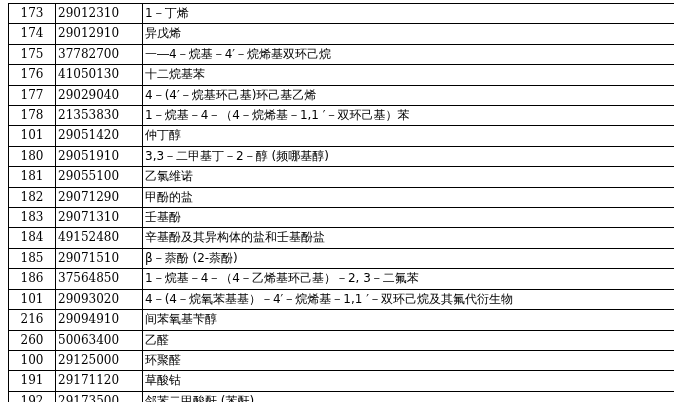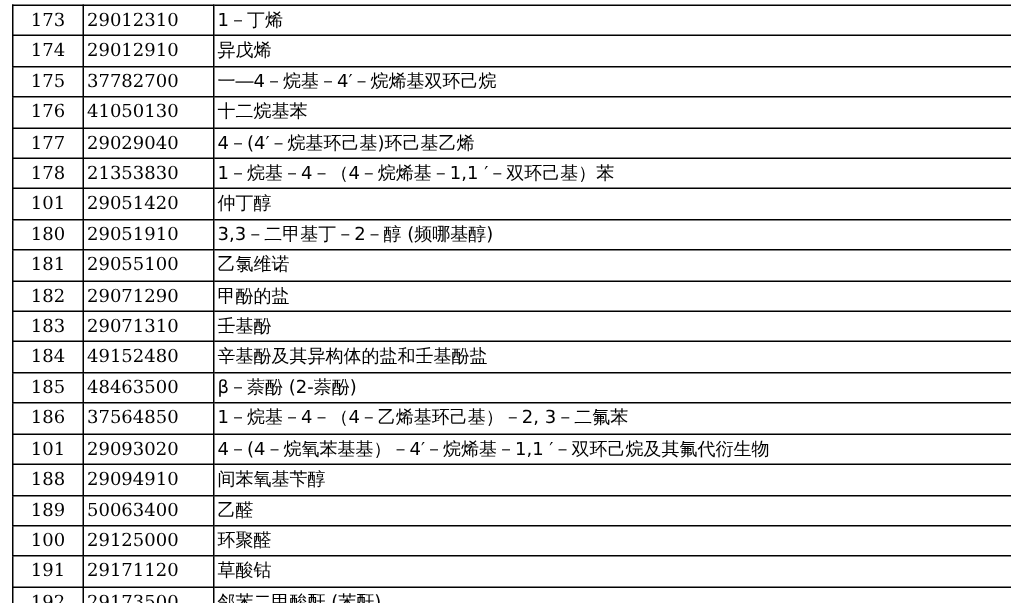--- a/index.html
+++ b/index.html
@@ -115,40 +115,40 @@
         <td class="c-code">29071310</td>
         <td class="c-name">壬基酚</td>
       </tr>
       <tr>
         <td class="c-no">184</td>
         <td class="c-code">49152480</td>
         <td class="c-name">辛基酚及其异构体的盐和壬基酚盐</td>
       </tr>
       <tr>
         <td class="c-no">185</td>
-        <td class="c-code">48463500</td>
+        <td class="c-code">29071510</td>
         <td class="c-name">β－萘酚 (2-萘酚)</td>
       </tr>
       <tr>
         <td class="c-no">186</td>
         <td class="c-code">37564850</td>
         <td class="c-name">1－烷基－4－（4－乙烯基环己基）－2, 3－二氟苯</td>
       </tr>
       <tr>
         <td class="c-no">101</td>
         <td class="c-code">29093020</td>
         <td class="c-name">4－(4－烷氧苯基基）－4′－烷烯基－1,1 ′－双环己烷及其氟代衍生物</td>
       </tr>
       <tr>
-        <td class="c-no">188</td>
+        <td class="c-no">216</td>
         <td class="c-code">29094910</td>
         <td class="c-name">间苯氧基苄醇</td>
       </tr>
       <tr>
-        <td class="c-no">189</td>
+        <td class="c-no">260</td>
         <td class="c-code">50063400</td>
         <td class="c-name">乙醛</td>
       </tr>
       <tr>
         <td class="c-no">100</td>
         <td class="c-code">29125000</td>
         <td class="c-name">环聚醛</td>
       </tr>
       <tr>
         <td class="c-no">191</td>

